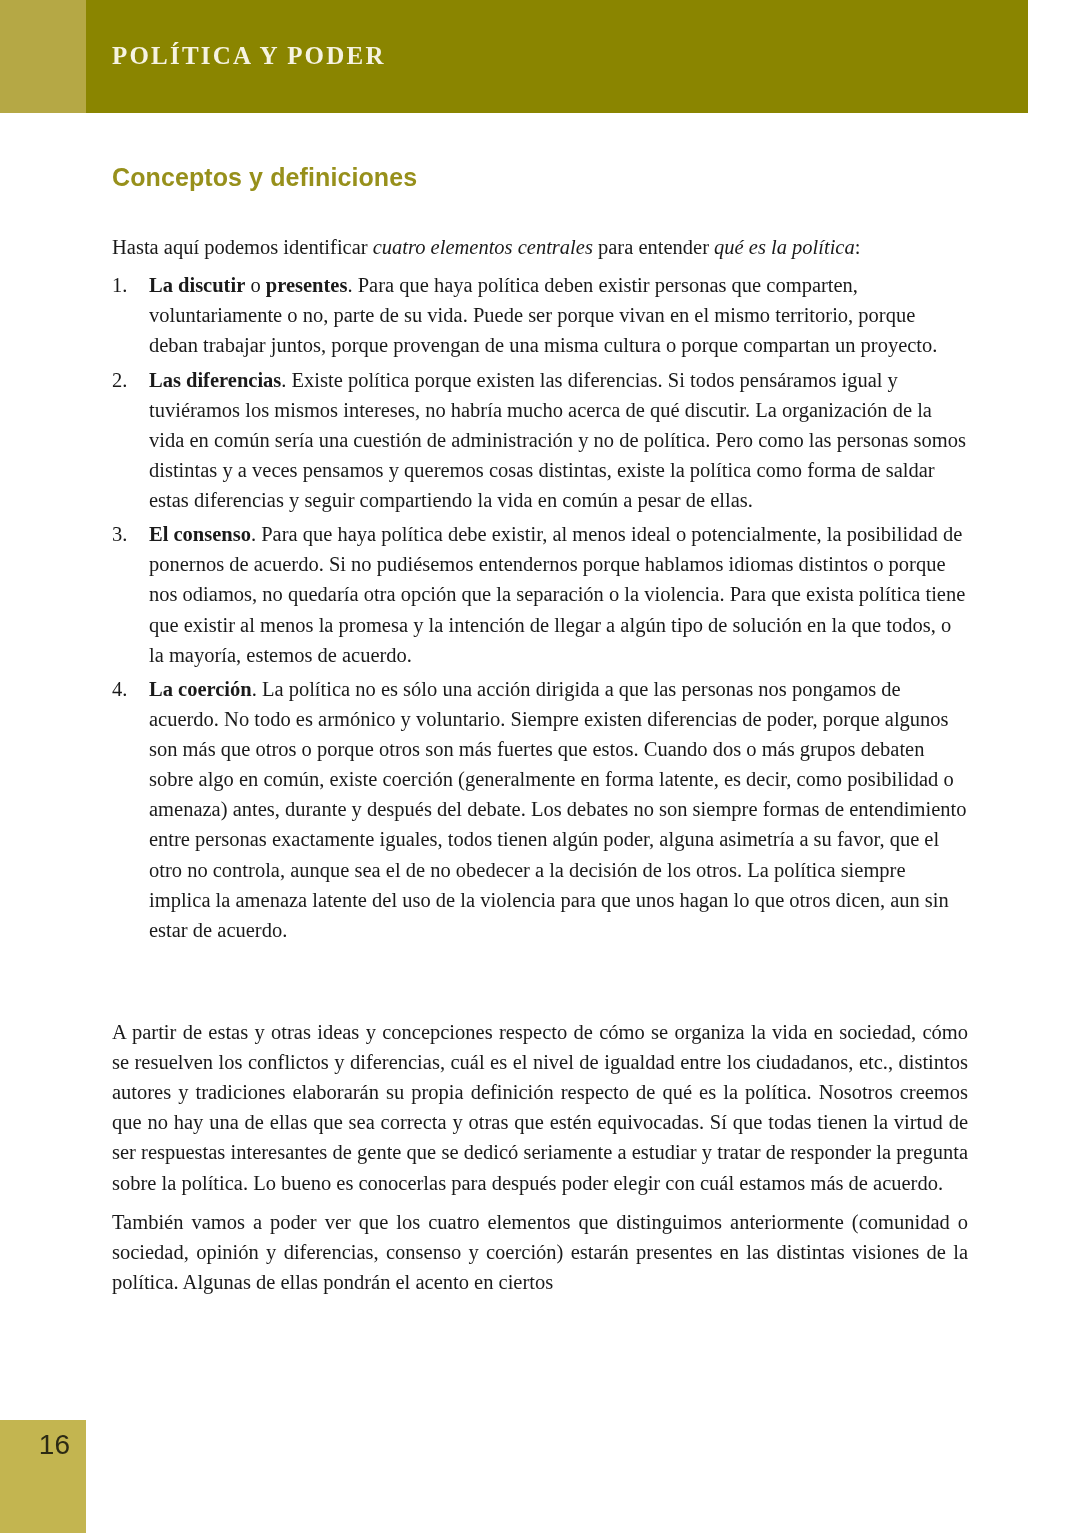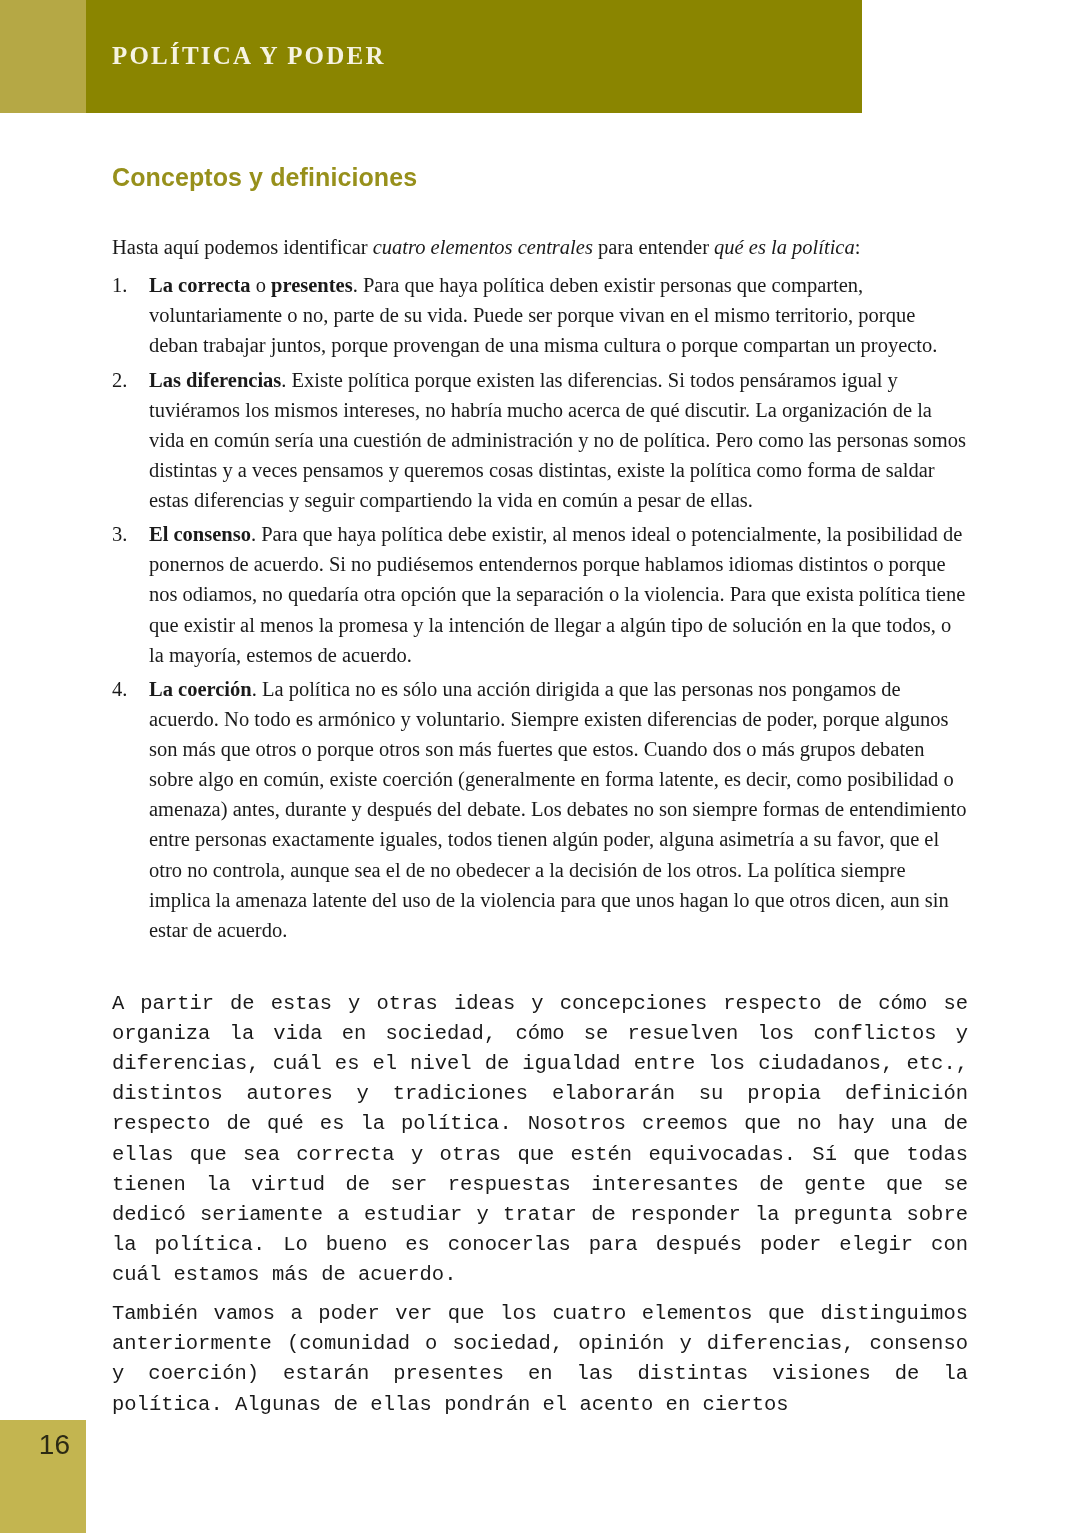--- a/index.html
+++ b/index.html
@@ -14,21 +14,21 @@
     overflow: hidden;
     font-family: "Liberation Serif", "DejaVu Serif", serif;
     color: #1a1a1a;
   }
 
   
   .page-header {
     position: absolute;
     top: 0;
     left: 0;
-    width: 862px;
+    width: 1028px;
     height: 113px;
     background: #8a8500;
   }
   .header-left-strip {
     position: absolute;
     top: 0;
     left: 0;
     width: 86px;
     height: 113px;
     background: #b5a845;
@@ -97,22 +97,21 @@
     font-size: 20.5px;
     line-height: 1.47;
   }
   ol.concept-list > li .item-body {
     font-size: 20.5px;
     line-height: 1.47;
     text-align: justify;
   }
 
   .closing-block {
-    margin-top: 44px;
-    font-family: Liberation Mono, monospace;
+    margin-top: 72px;
   }
 
   
   .page-footer {
     position: absolute;
     left: 0;
     top: 1420px;
     width: 86px;
     height: 113px;
     background: #c3b550;
@@ -137,21 +136,21 @@
 <div class="content">
 
   <h2 class="section-heading">Conceptos y definiciones</h2>
 
   <p class="body-text tight"><span>Hasta aquí podemos identificar </span><em>cuatro elementos centrales</em><span> para entender </span><em>qué es la política</em><span>:</span></p>
 
   <ol class="concept-list">
 
     <li>
       <span class="item-number">1.</span>
-      <span class="item-body"><strong>La correcta</strong><span> o </span><strong>presentes</strong><span>. Para que haya política deben existir personas que comparten, voluntariamente o no, parte de su vida. Puede ser porque vivan en el mismo territorio, porque deban trabajar juntos, porque provengan de una misma cultura o porque compartan un proyecto.</span></span>
+      <span class="item-body"><strong>La discutir</strong><span> o </span><strong>presentes</strong><span>. Para que haya política deben existir personas que comparten, voluntariamente o no, parte de su vida. Puede ser porque vivan en el mismo territorio, porque deban trabajar juntos, porque provengan de una misma cultura o porque compartan un proyecto.</span></span>
     </li>
 
     <li>
       <span class="item-number">2.</span>
       <span class="item-body"><strong>Las diferencias</strong><span>. Existe política porque existen las diferencias. Si todos pensáramos igual y tuviéramos los mismos intereses, no habría mucho acerca de qué discutir. La organización de la vida en común sería una cuestión de administración y no de política. Pero como las personas somos distintas y a veces pensamos y queremos cosas distintas, existe la política como forma de saldar estas diferencias y seguir compartiendo la vida en común a pesar de ellas.</span></span>
     </li>
 
     <li>
       <span class="item-number">3.</span>
       <span class="item-body"><strong>El consenso</strong><span>. Para que haya política debe existir, al menos ideal o potencialmente, la posibilidad de ponernos de acuerdo. Si no pudiésemos entendernos porque hablamos idiomas distintos o porque nos odiamos, no quedaría otra opción que la separación o la violencia. Para que exista política tiene que existir al menos la promesa y la intención de llegar a algún tipo de solución en la que todos, o la mayoría, estemos de acuerdo.</span></span>

